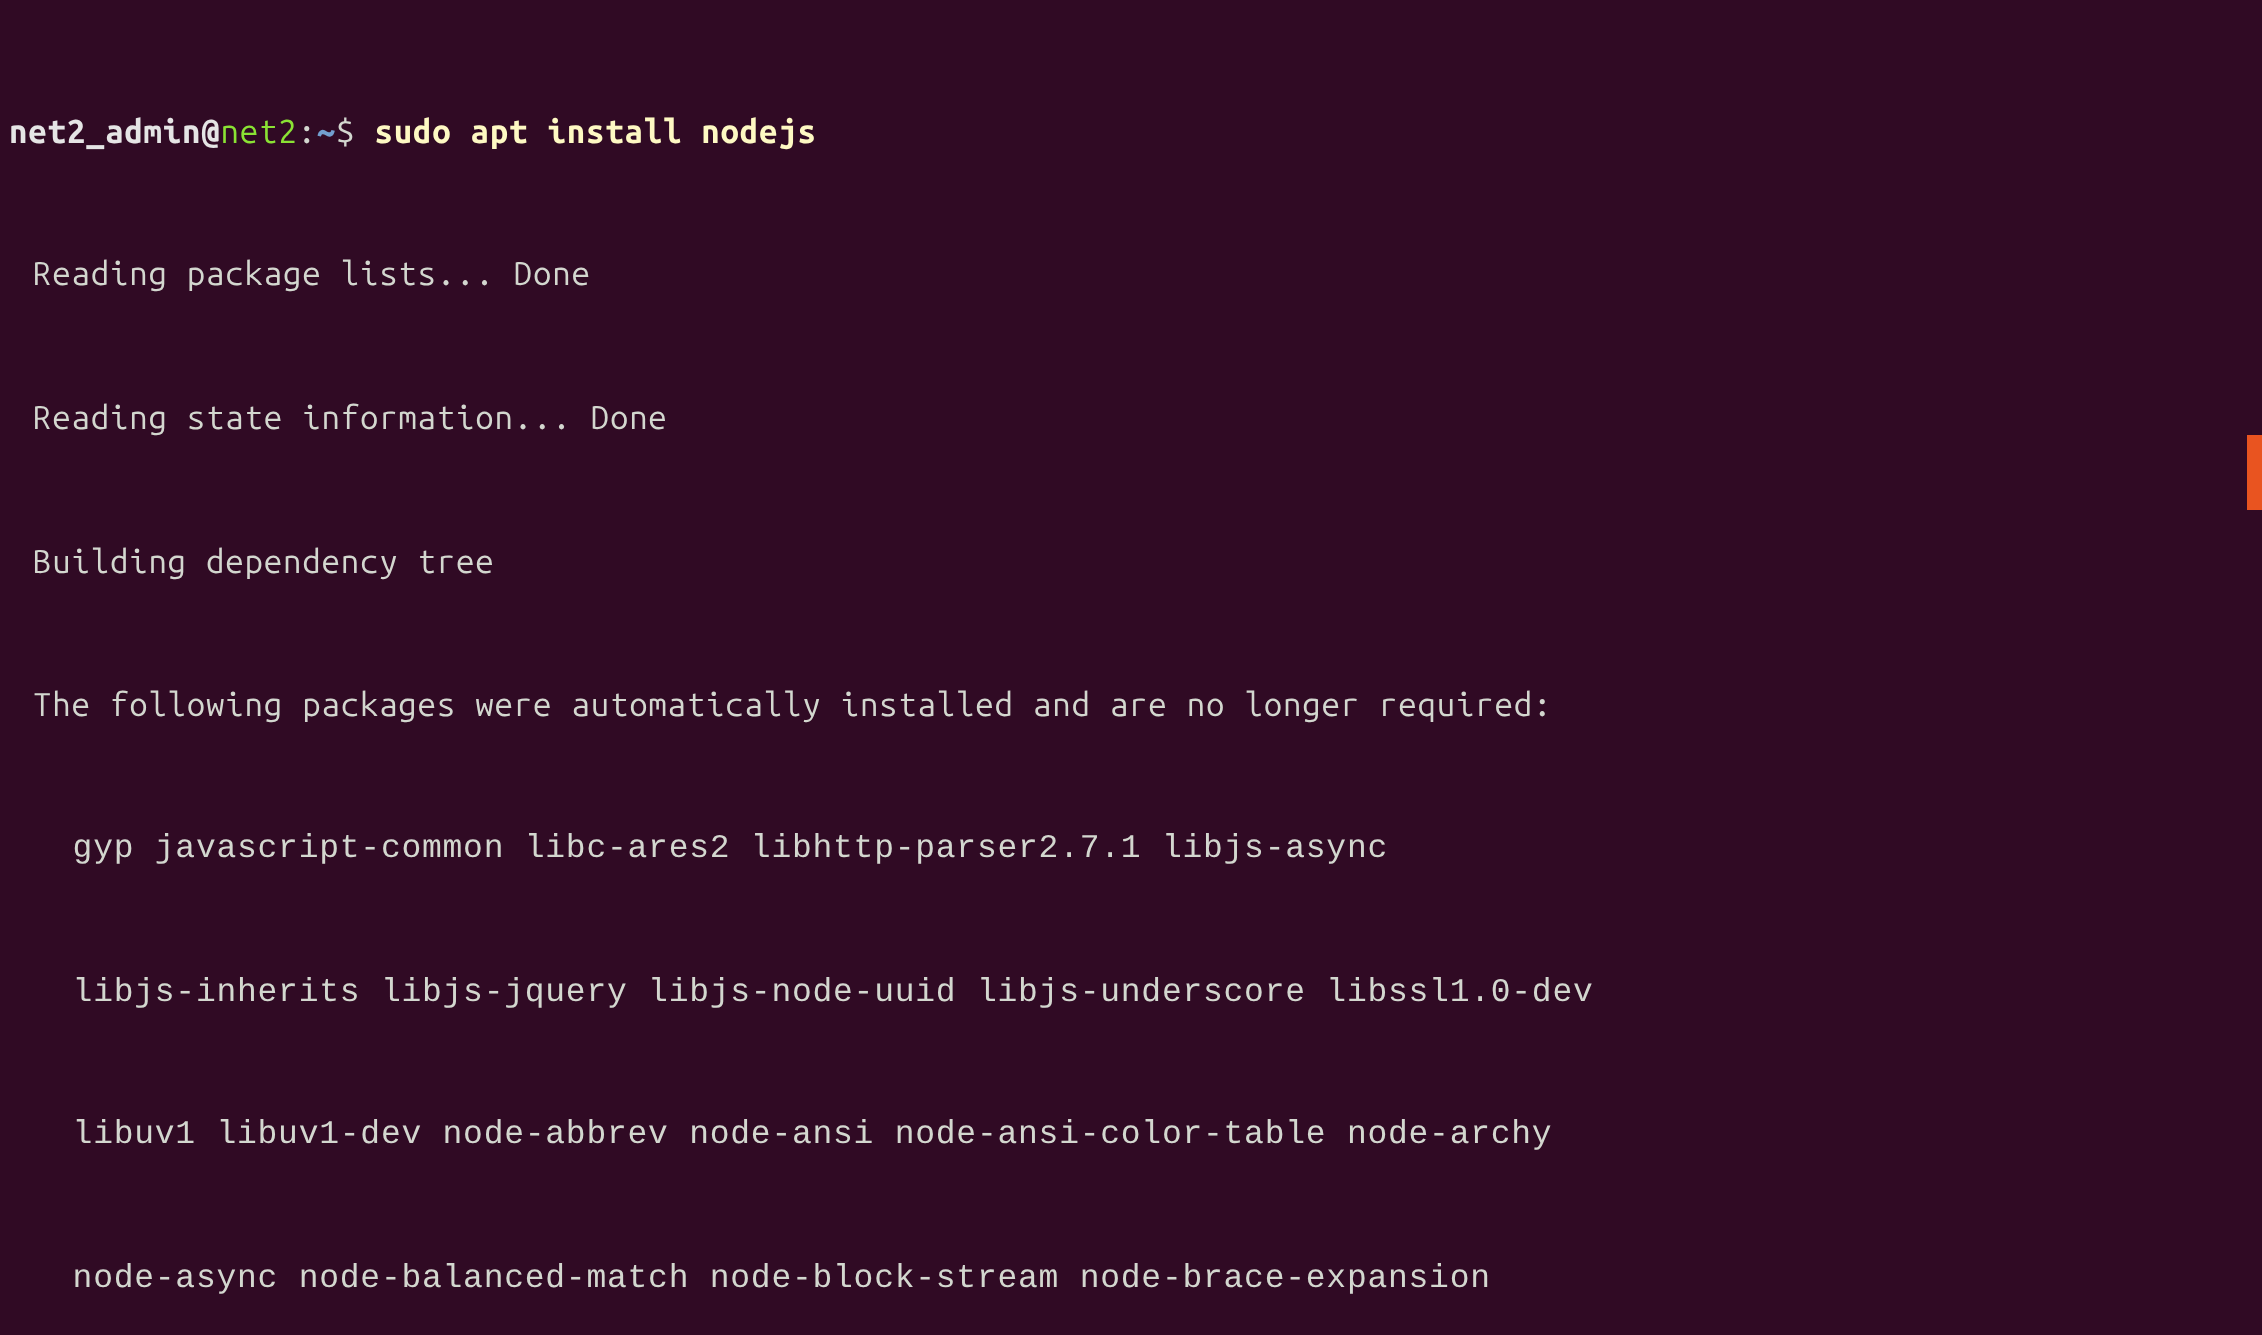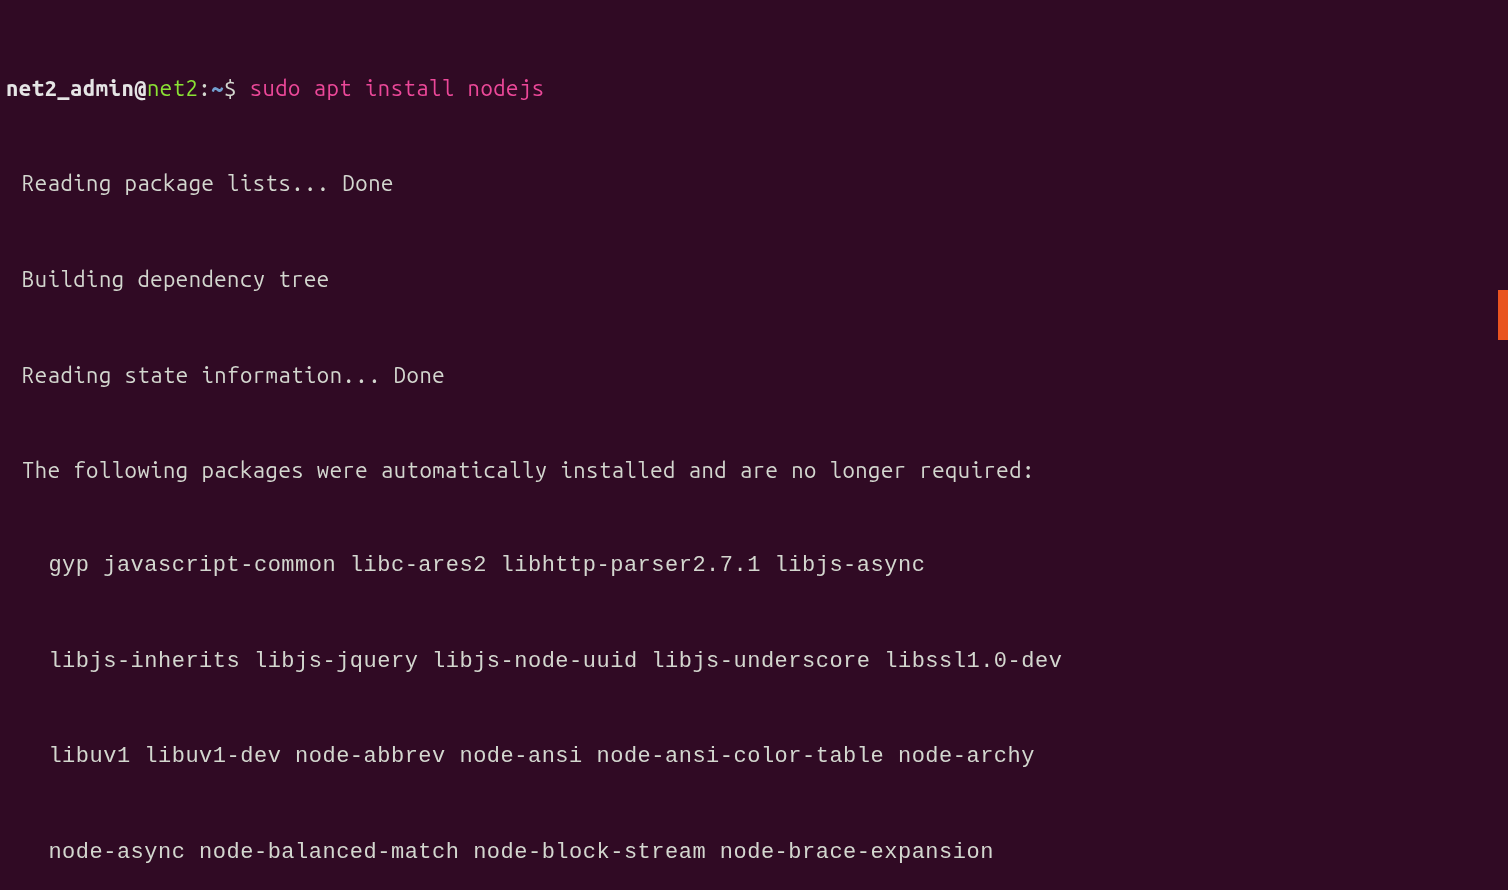--- a/index.html
+++ b/index.html
@@ -36,21 +36,22 @@
       color: #d3d7cf;
     }
     .prompt-path {
       color: #729fcf;
       font-weight: bold;
     }
     .prompt-dollar {
       color: #d3d7cf;
     }
     .command {
-      color: #ec4899;
+      color: #fef9c3;
+      font-weight: bold;
     }
     .output-line {
       color: #d3d7cf;
       margin-left: 16px;
     }
     .indent {
       padding-left: 2ch;
       display: block;
       font-family: Liberation Mono, monospace;
     }
@@ -62,22 +63,22 @@
       height: 50px;
       background-color: #e95420;
     }
   </style>
 </head>
 <body>
 
 <div class="terminal">
   <div><span class="prompt-user">net2_admin</span><span class="prompt-user">@</span><span class="prompt-host">net2</span><span class="prompt-colon">:</span><span class="prompt-path">~</span><span class="prompt-dollar">$</span> <span class="command">sudo apt install nodejs</span></div>
   <div class="output-line">Reading package lists... Done</div>
+  <div class="output-line">Reading state information... Done</div>
   <div class="output-line">Building dependency tree</div>
-  <div class="output-line">Reading state information... Done</div>
   <div class="output-line">The following packages were automatically installed and are no longer required:</div>
   <div class="output-line indent">gyp javascript-common libc-ares2 libhttp-parser2.7.1 libjs-async</div>
   <div class="output-line indent">libjs-inherits libjs-jquery libjs-node-uuid libjs-underscore libssl1.0-dev</div>
   <div class="output-line indent">libuv1 libuv1-dev node-abbrev node-ansi node-ansi-color-table node-archy</div>
   <div class="output-line indent">node-async node-balanced-match node-block-stream node-brace-expansion</div>
   
   
   
   
   

